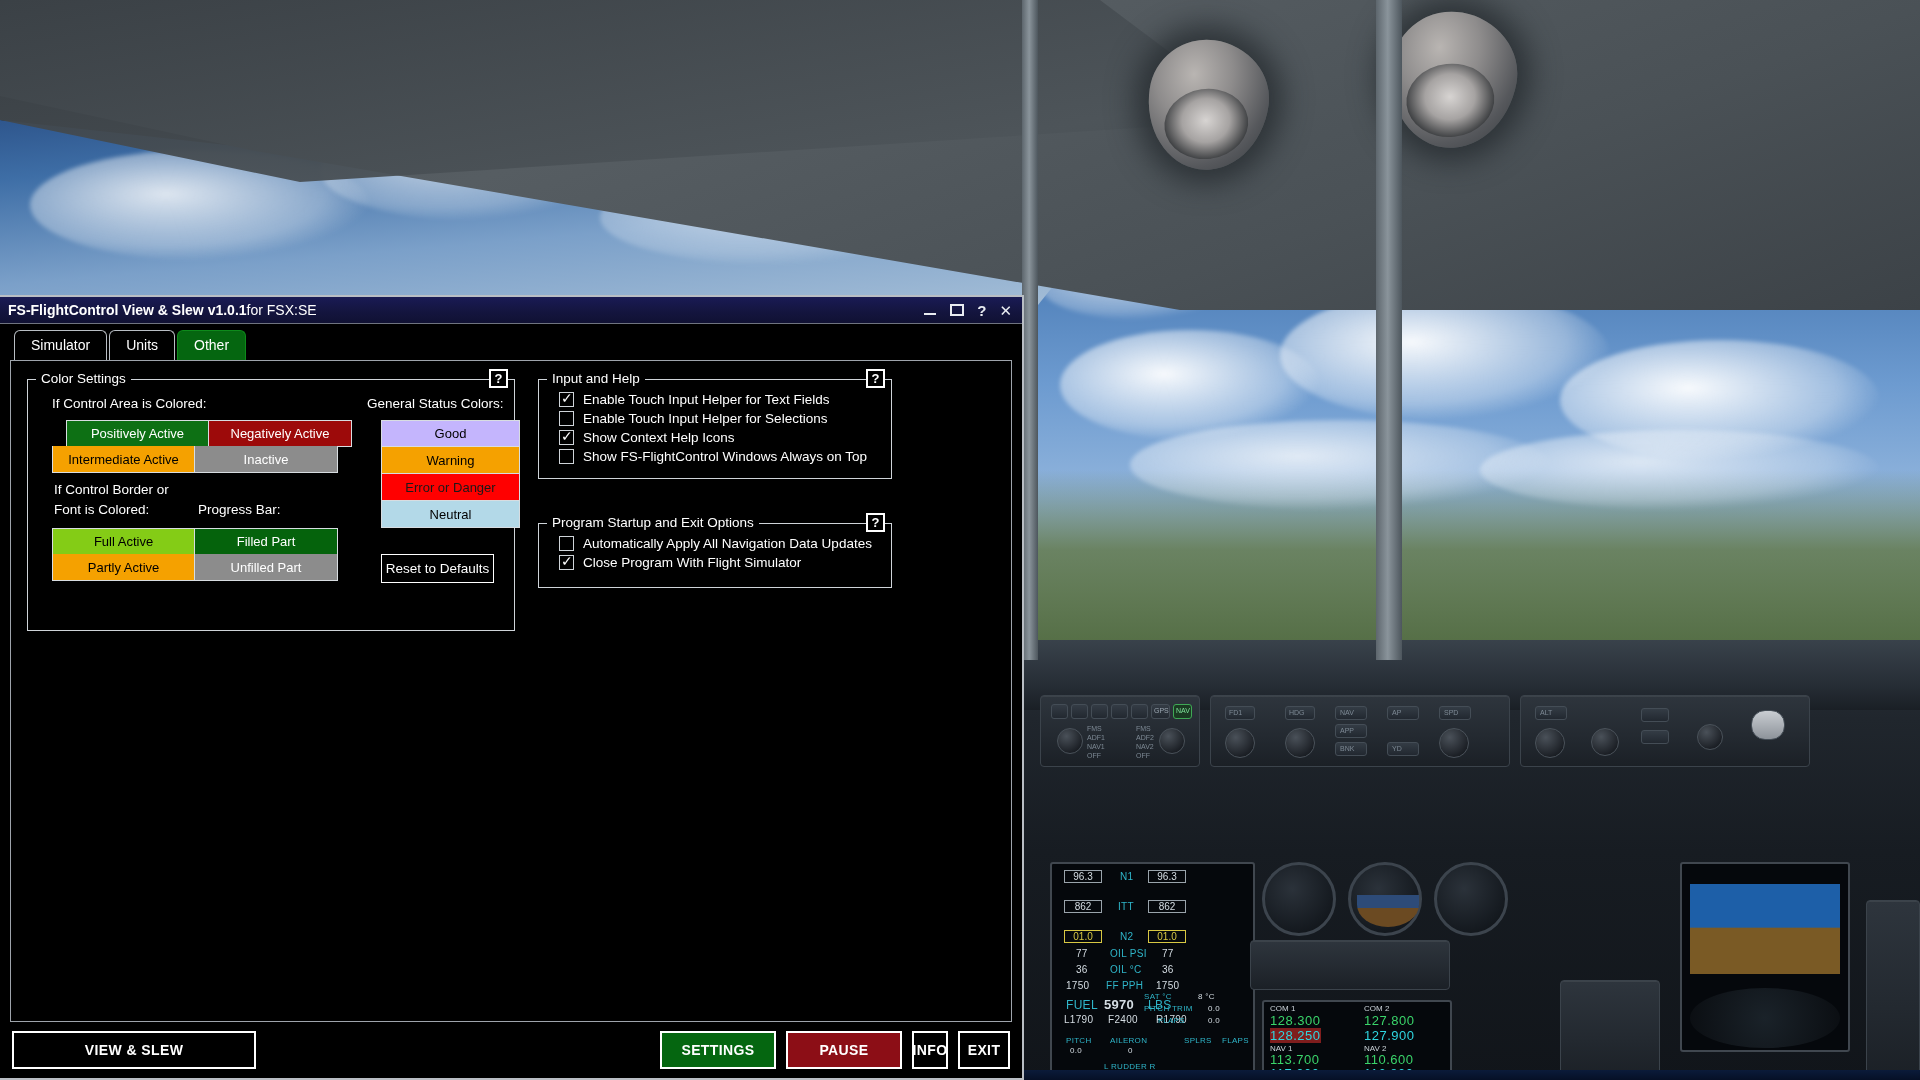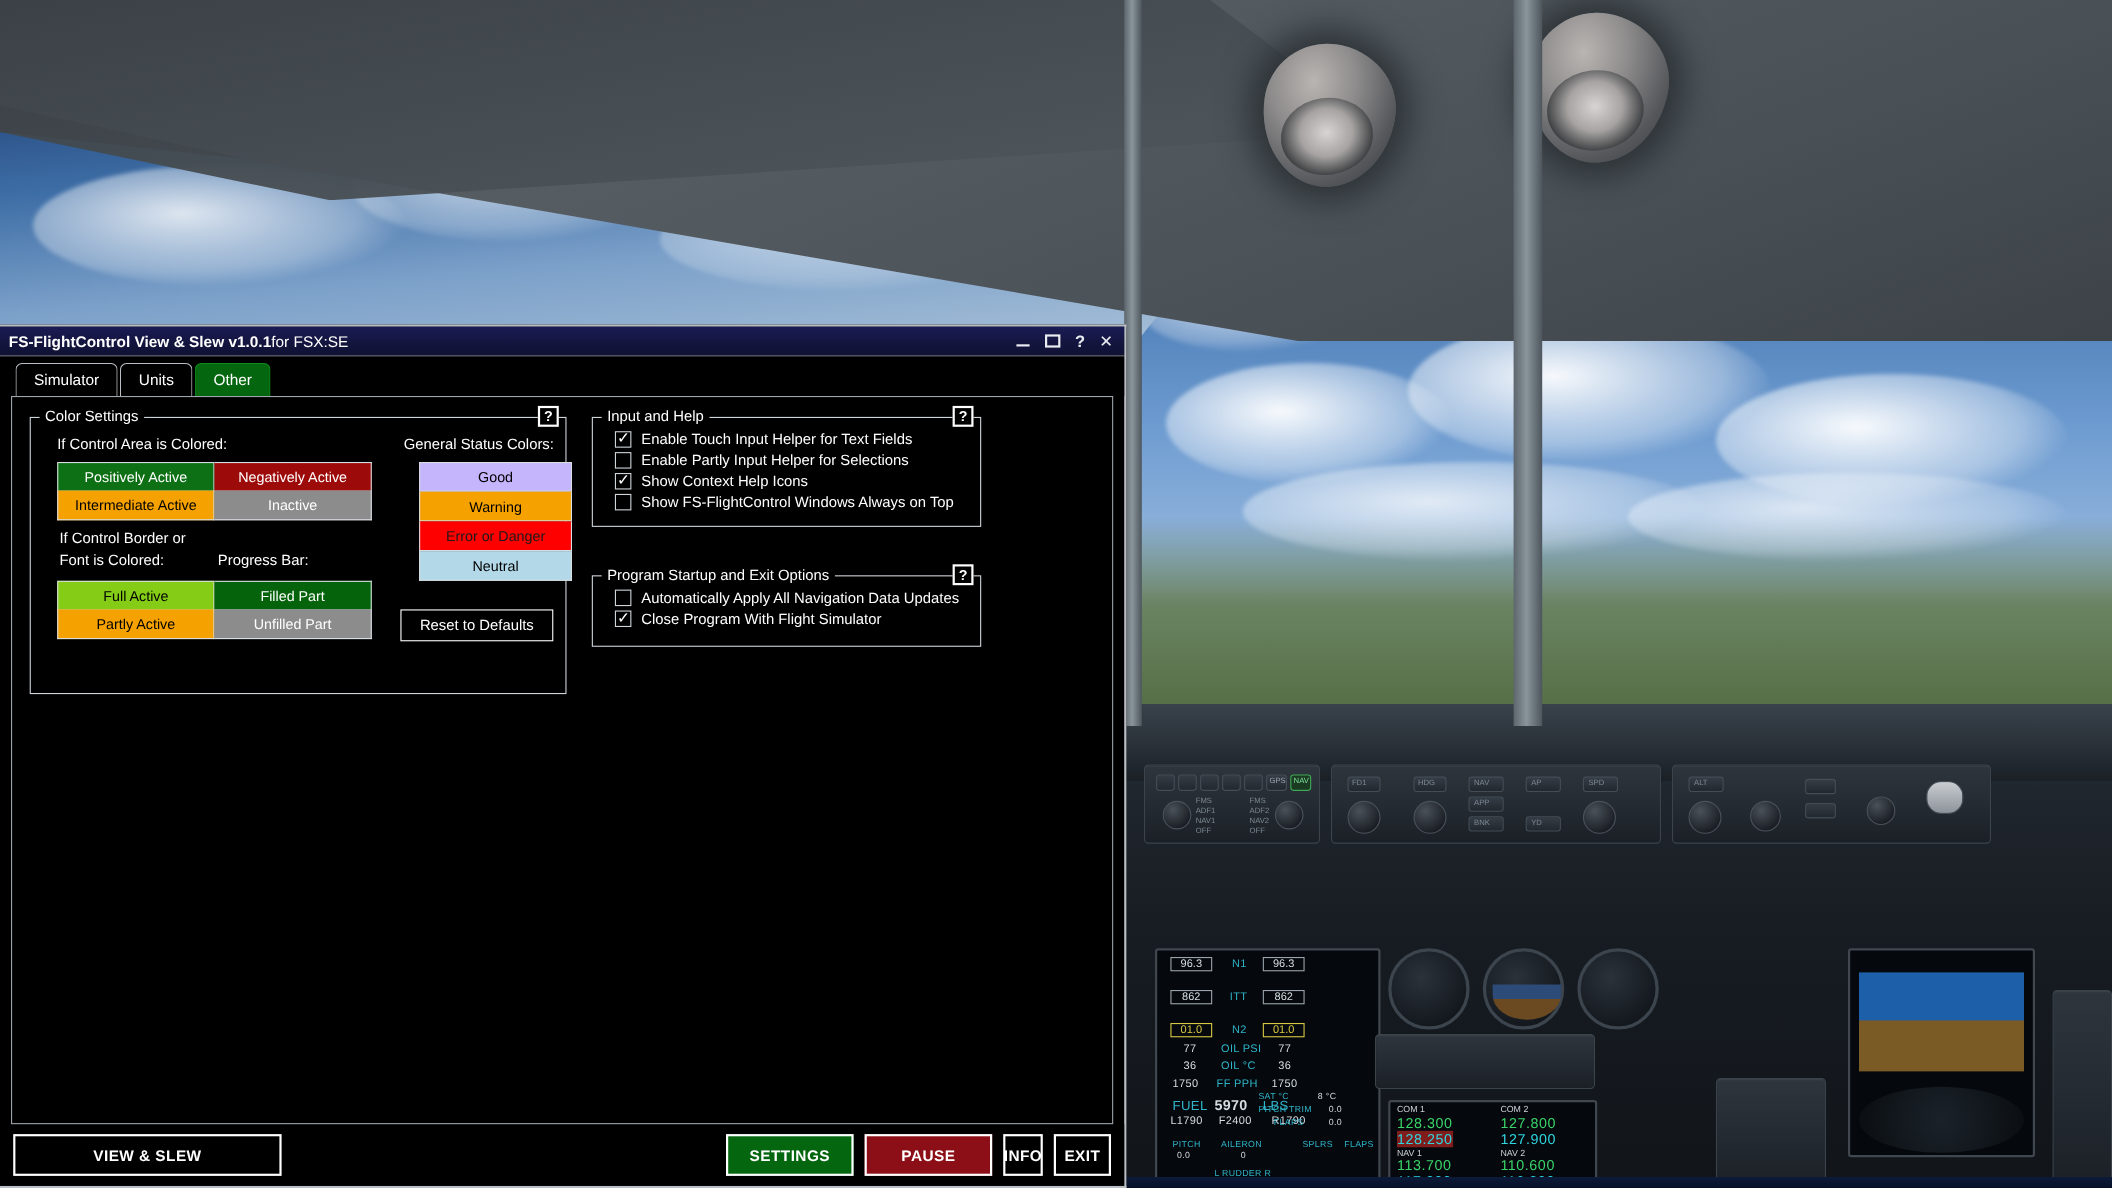--- a/index.html
+++ b/index.html
@@ -410,21 +410,21 @@
     <div class="tab active">Other</div>
   </div>
 
   <div id="tab-content">
 
     <div class="group" style="left:16px; top:18px; width:488px; height:252px;">
       <div class="legend">Color Settings</div>
       <div class="help-badge">?</div>
 
       <div class="col-head" style="position:absolute;left:24px;top:16px;">If Control Area is Colored:</div>
-      <div class="swatch-pair" style="position:absolute;left:24px;top:40px;">
+      <div class="swatch-pair" style="position:absolute;left:38px;top:40px;">
         <div class="swatch" style="width:143px;background:#0d7014;color:#ffffff;">Positively Active</div>
         <div class="swatch" style="width:143px;background:#9d0a0a;color:#ffffff;">Negatively Active</div>
       </div>
       <div class="swatch-pair" style="position:absolute;left:24px;top:66px;">
         <div class="swatch" style="width:143px;background:#f5a100;color:#000000;border-top:none;">Intermediate Active</div>
         <div class="swatch" style="width:143px;background:#8c8c8c;color:#ffffff;border-top:none;">Inactive</div>
       </div>
 
       <div class="col-head" style="position:absolute;left:26px;top:102px;">If Control Border or</div>
       <div class="col-head" style="position:absolute;left:26px;top:122px;">Font is Colored:</div>
@@ -439,34 +439,34 @@
         <div class="swatch" style="width:143px;background:#8c8c8c;color:#ffffff;border-top:none;">Unfilled Part</div>
       </div>
 
       <div class="col-head" style="position:absolute;left:339px;top:16px;">General Status Colors:</div>
       <div class="swatch-stack" style="position:absolute;left:353px;top:40px;width:139px;">
         <div class="swatch" style="background:#c4b5fd;color:#000000;">Good</div>
         <div class="swatch" style="background:#f5a100;color:#000000;">Warning</div>
         <div class="swatch" style="background:#ff0000;color:#1a1a1a;">Error or Danger</div>
         <div class="swatch" style="background:#b3d9e8;color:#000000;">Neutral</div>
       </div>
-      <div class="btn-plain" style="position:absolute;left:336px;top:174px;width:139px;">Reset to Defaults</div>
+      <div class="btn-plain" style="position:absolute;left:353px;top:174px;width:113px;">Reset to Defaults</div>
     </div>
 
     <div class="group" style="left:527px; top:18px; width:354px; height:100px;">
       <div class="legend">Input and Help</div>
       <div class="help-badge">?</div>
       <div style="position:absolute;left:20px;top:12px;">
         <div class="cbrow">
           <span class="cbox checked"></span>
           <span class="cblabel">Enable Touch Input Helper for Text Fields</span>
         </div>
         <div class="cbrow">
           <span class="cbox"></span>
-          <span class="cblabel">Enable Partly Input Helper for Selections</span>
+          <span class="cblabel">Enable Touch Input Helper for Selections</span>
         </div>
         <div class="cbrow">
           <span class="cbox checked"></span>
           <span class="cblabel">Show Context Help Icons</span>
         </div>
         <div class="cbrow">
           <span class="cbox"></span>
           <span class="cblabel">Show FS-FlightControl Windows Always on Top</span>
         </div>
       </div>

